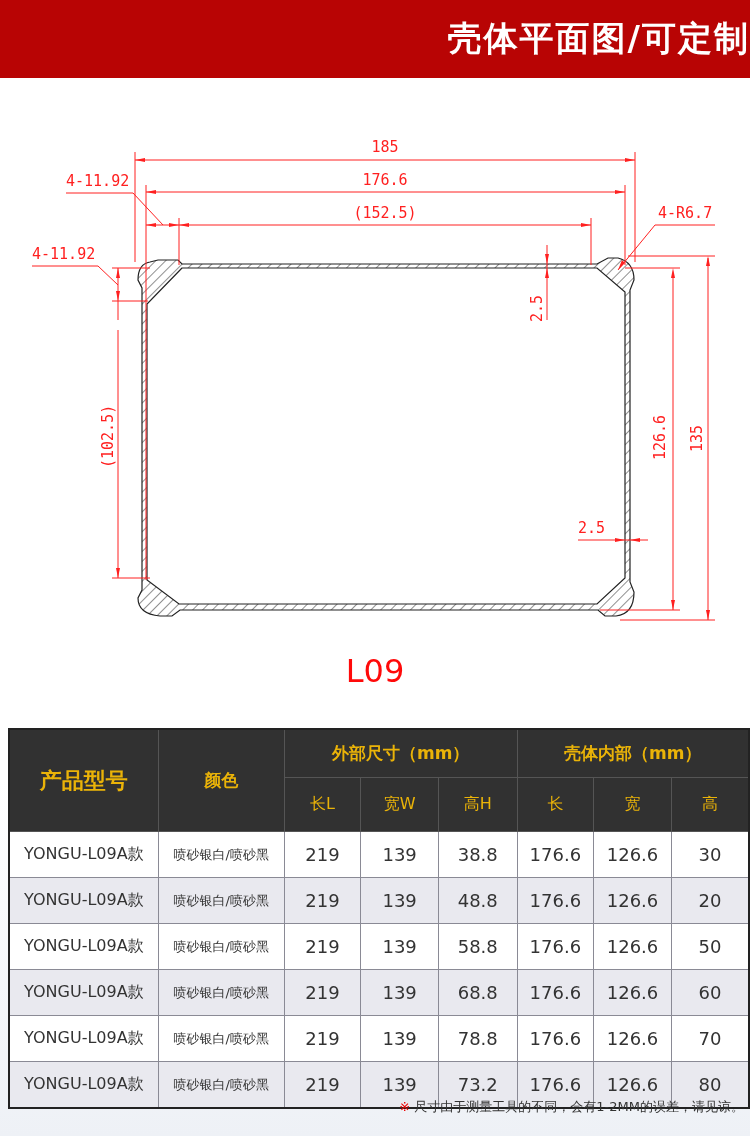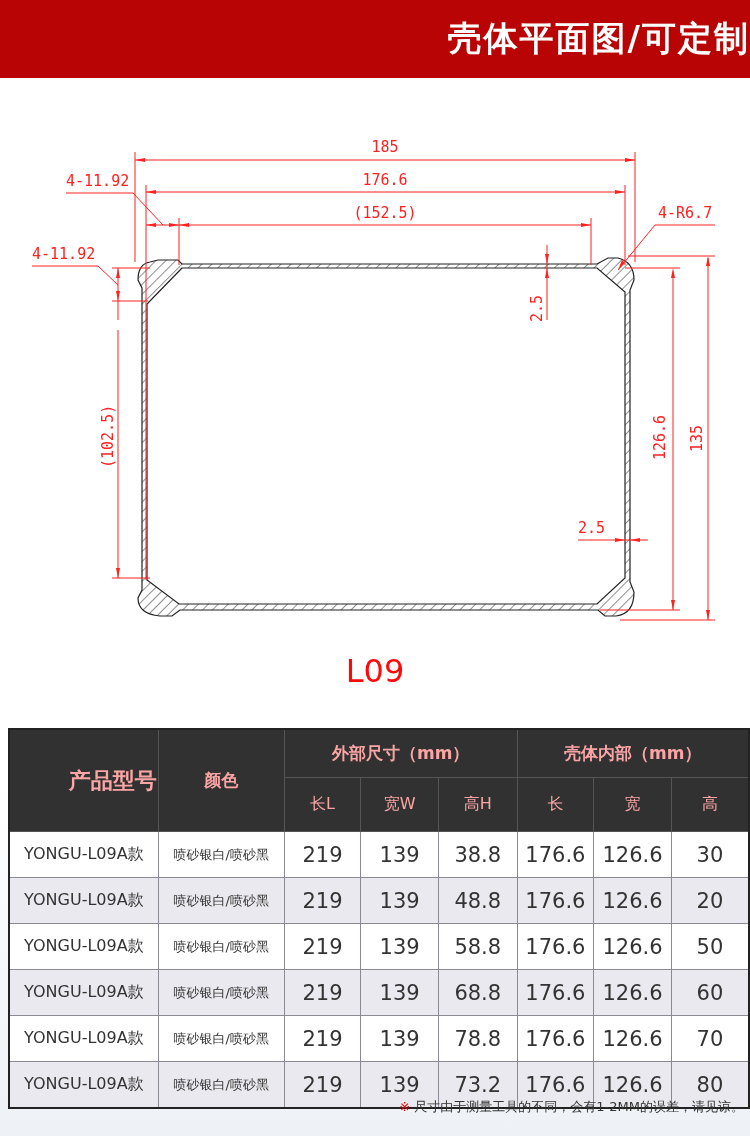--- a/index.html
+++ b/index.html
@@ -3,25 +3,25 @@
 <meta charset="utf-8">
 <style>
   html, body { margin:0; padding:0; }
   body { width:750px; height:1136px; background:#ffffff; font-family:"DejaVu Sans", sans-serif; position:relative; overflow:hidden; }
   .header { position:absolute; left:0; top:0; width:750px; height:78px; background:#b80404; display:flex; align-items:center; justify-content:flex-end; }
   .header .title { color:#fff; font-size:34px; font-weight:bold; letter-spacing:2px; }
   .drawing { position:absolute; left:0; top:100px; width:750px; height:540px; }
   .model-label { position:absolute; left:0; top:652px; width:750px; text-align:center; color:#ff0a0a; font-size:32px; font-family:"DejaVu Sans", sans-serif; }
   .bottom-bg { position:absolute; left:0; top:780px; width:750px; height:356px; background:linear-gradient(#ffffff, #eef1f6); }
   table.spec { position:absolute; left:8px; top:728px; width:742px; border-collapse:collapse; font-family:"DejaVu Sans", sans-serif; table-layout:fixed; }
-  table.spec th { background:#313131; color:#fca5a5; font-weight:normal; border:1px solid #555; text-align:center; }
-  table.spec th.big { font-size:22px; font-weight:bold;text-align:right; }
+  table.spec th { background:#313131; color:#eab308; font-weight:normal; border:1px solid #555; text-align:center; }
+  table.spec th.big { font-size:22px; font-weight:bold; }
   table.spec th.grp { font-size:17px; font-weight:bold; height:45px; }
   table.spec th.sub { font-size:16px; height:51px; }
-  table.spec td { border:1px solid #8a8a95; text-align:center; color:#333; font-size:21px; height:43px; }
+  table.spec td { border:1px solid #8a8a95; text-align:center; color:#333; font-size:18px; height:43px; }
   table.spec td.model { font-size:16px; }
   table.spec td.color { font-size:13px;margin-left:12px; }
   table.spec tr.alt td { background:#e9e9ef; }
   table.spec tr.norm td { background:#ffffff; }
   table.spec { border:2px solid #222; }
   .note { position:absolute; right:6px; top:1098px; font-size:13px; color:#333; }
   .note .mark { color:#e00; }
 </style>
 </head>
 <body>

